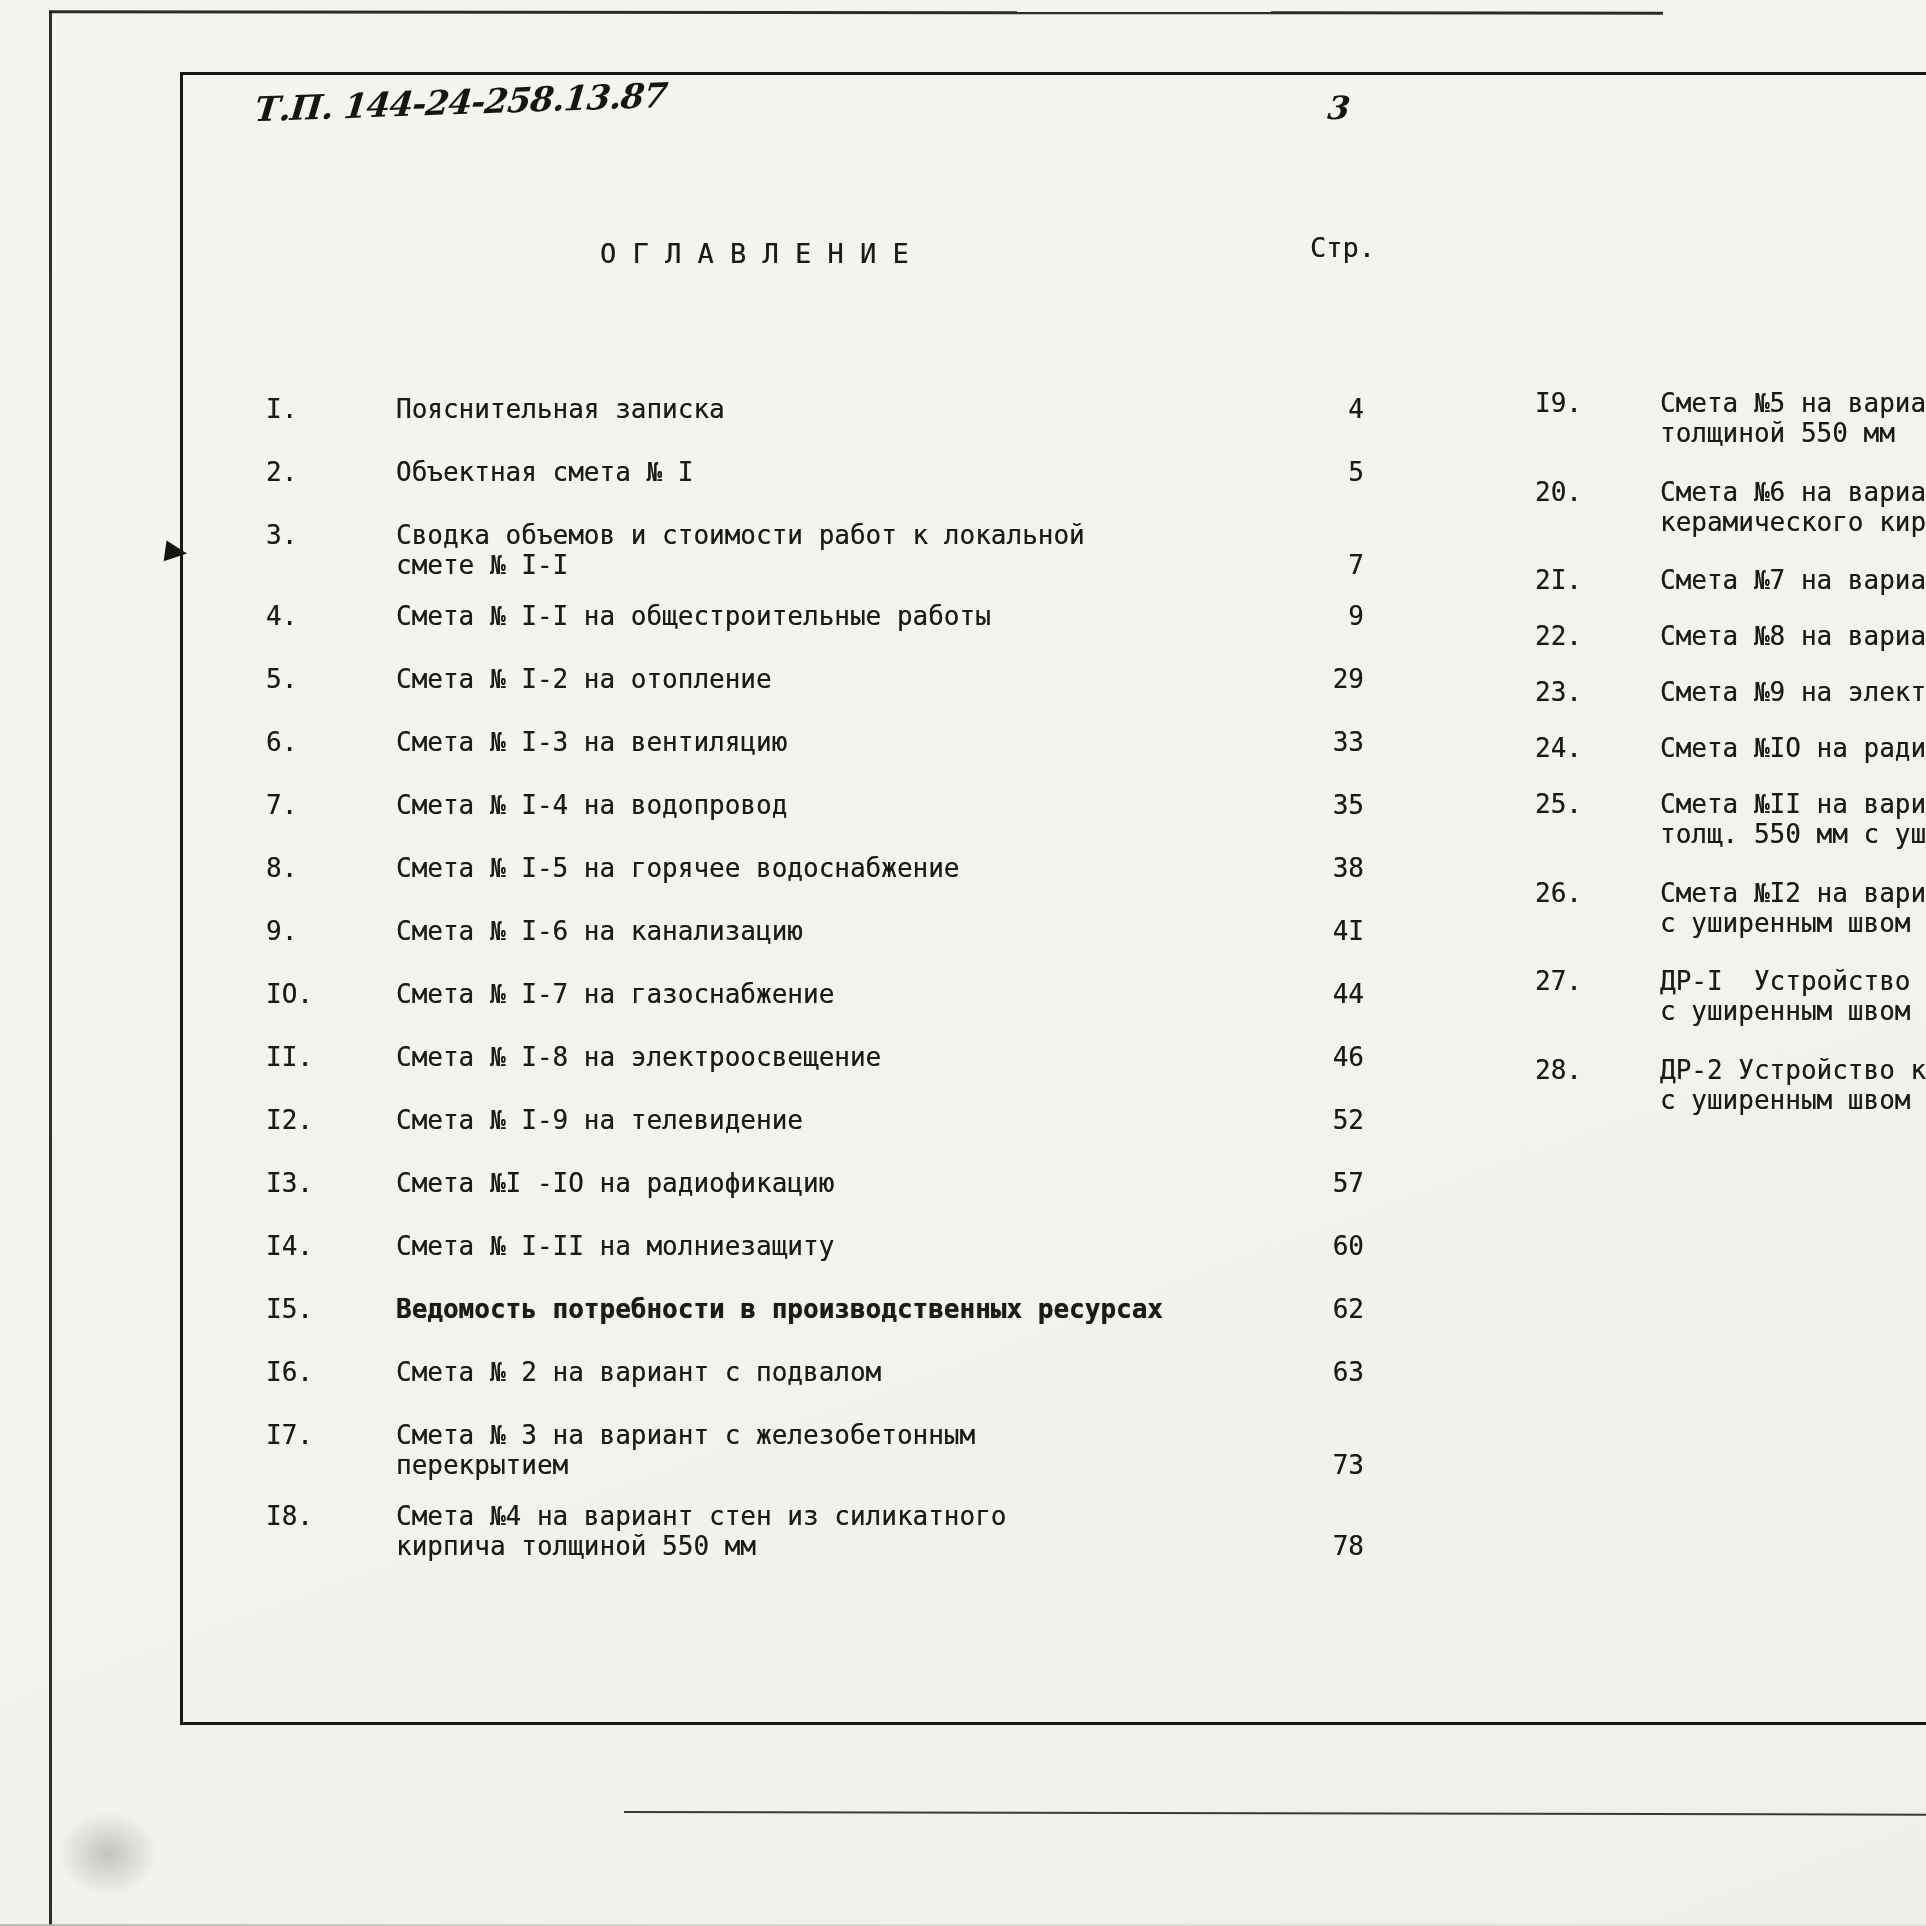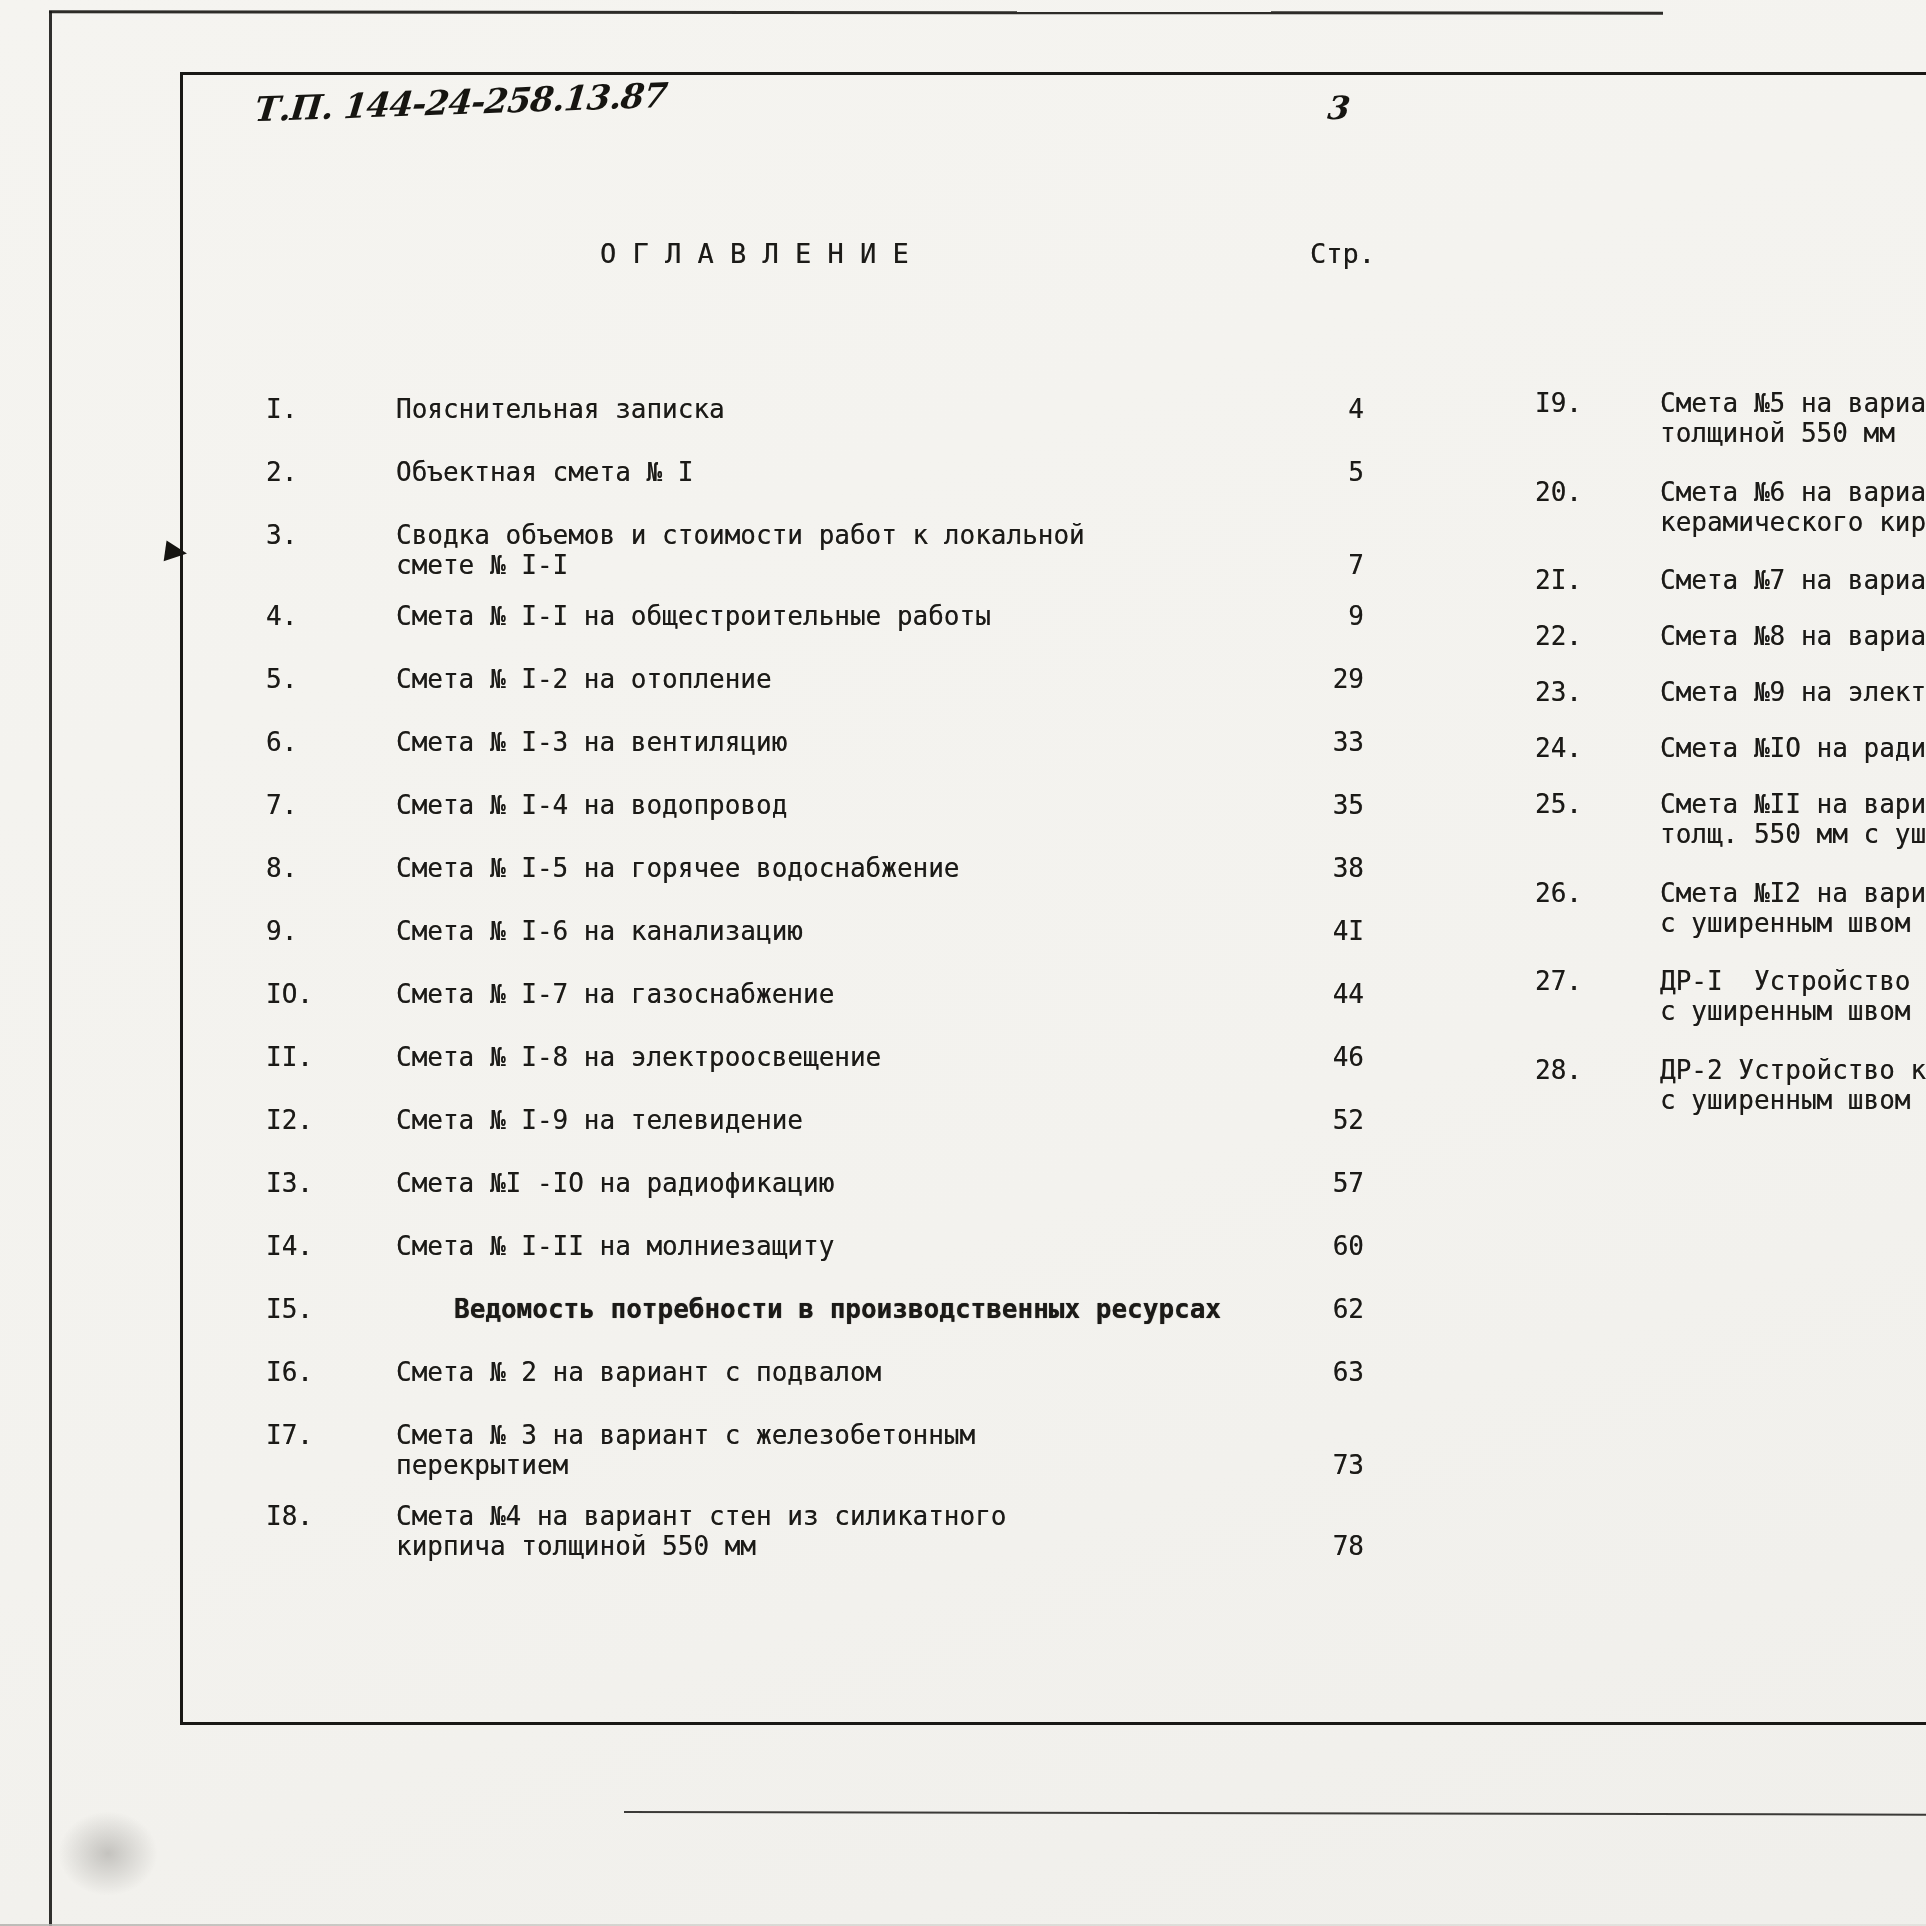--- a/index.html
+++ b/index.html
@@ -44,35 +44,35 @@
   .doc-code{left:255px;top:82px;font-size:34px;transform:rotate(-2deg) skewX(-8deg);}
   .sheet-num{left:1328px;top:89px;font-size:32px;transform:skewX(-6deg);}
   
   .tw{
     font-family:"DejaVu Sans Mono","Liberation Mono",monospace;
     color:#1b1a17;
     text-shadow:0 0 0.4px rgba(20,18,14,.55),0.4px 0.4px 0 rgba(20,18,14,.12);
     white-space:pre;
   }
   .title{position:absolute;left:572px;top:238px;font-size:27px;margin-left:28px;}
-  .pagecol-left{position:absolute;left:1310px;top:238px;font-size:27px;}
+  .pagecol-left{position:absolute;left:1310px;top:232px;font-size:27px;}
   
   .toc-col{position:absolute;font-size:26px;line-height:30px;}
   .toc-left{left:266px;top:394px;width:1098px;}
   .toc-right{left:1535px;top:388px;width:1025px;}
   .toc-row{display:flex;align-items:stretch;}
   .toc-left  .toc-row{margin-bottom:33px;}
   .toc-left  .toc-row.two{margin-bottom:21px;}
   .toc-right .toc-row{margin-bottom:26px;}
   .toc-right .toc-row.two{margin-bottom:28.5px;}
   .toc-num{flex:none;align-self:flex-start;}
   .toc-left  .toc-num{width:130px;}
   .toc-right .toc-num{width:125px;}
   .toc-text{flex:1 1 auto;}
-  .toc-text.bold{font-weight:700;text-shadow:0 0 0.8px rgba(20,18,14,.7),0.4px 0.4px 0 rgba(20,18,14,.25);text-align:center;}
+  .toc-text.bold{font-weight:700;text-shadow:0 0 0.8px rgba(20,18,14,.7),0.4px 0.4px 0 rgba(20,18,14,.25);}
   .toc-page{flex:none;min-width:85px;text-align:right;align-self:flex-end;}
 </style>
 </head>
 <body>
 
 <div class="page">
 
   <div class="line line-top"></div>
   <div class="line line-left"></div>
 

